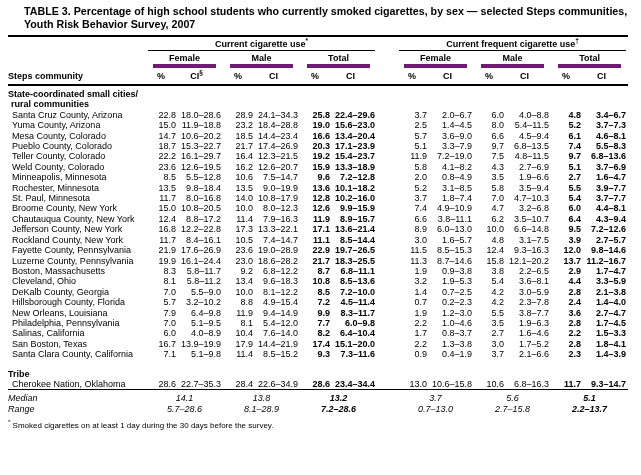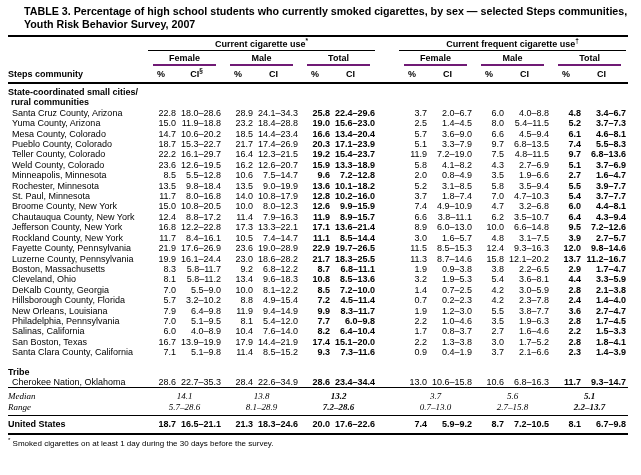--- a/index.html
+++ b/index.html
@@ -15,37 +15,37 @@
   table {
     border-collapse: collapse; table-layout: fixed; width: 620px;
     border-top: 2.5px solid #000;
   }
   col.c-community { width: 138px; }
   col.c-pct { width: 30px; }
   col.c-ci  { width: 47px; }
   col.c-gap { width: 20px; }
   thead th { font-weight: bold; font-size: 9px; padding: 0; vertical-align: bottom; text-align: center; }
   th .gline { border-bottom: 1px solid #000; padding: 2px 0 1px 0; margin: 0 2px; }
-  th .sline { border-bottom: 2px solid #701a75; padding: 2px 0 1px 0; margin: 0 7px; }
+  th .sline { border-bottom: 4px solid #701a75; padding: 2px 0 1px 0; margin: 0 7px; }
   tr.colhead-row th { border-bottom: 2.5px solid #000; padding: 3px 0 3px 0; }
   tr.colhead-row th.stub { text-align: left; vertical-align: bottom; }
   tr.colhead-row th.ci-h { padding-right: 6px; }
   sup { font-size: 6.5px; line-height: 0; }
   tbody td {
     font-size: 9px; line-height: 10.4px; padding: 0;
     white-space: nowrap; vertical-align: bottom;
   }
   td.num { text-align: right; }
   td.ci  { text-align: right; padding-right: 2px; }
   td.total { font-weight: bold; }
   td.community { text-align: left; padding-left: 4px; }
   tr.section-row td { font-weight: bold; padding-top: 3px; text-align: left; margin-top: 14px; }
   tr.section-row.gap td { padding-top: 9px; }
   tr.section-row .line2 { padding-left: 3px; }
-  tr.summary-row td { font-style: italic; font-family: Liberation Serif, serif; }
+  tr.summary-row td { font-style: italic; }
   tr.median-row td { border-top: 1px solid #000; padding-top: 3px; }
   tr.range-row td { padding-bottom: 3px; }
   td.summary-val { text-align: center; }
   td.summary-label { text-align: left; }
   tr.us-row td {
     border-top: 1px solid #000; border-bottom: 2.5px solid #000;
     font-weight: bold; padding-top: 3px; padding-bottom: 3px;
   }
   .footnotes { margin-top: 4px; font-size: 8px; line-height: 9.8px; }
   .footnotes sup { font-size: 6px; }
@@ -548,36 +548,20 @@
         <tr class="range-row summary-row">
           <td class="summary-label">Range</td>
           <td class="summary-val" colspan="2">5.7–28.6</td>
           <td class="summary-val" colspan="2">8.1–28.9</td>
           <td class="summary-val total" colspan="2">7.2–28.6</td>
           <td class="gapcell"></td>
           <td class="summary-val" colspan="2">0.7–13.0</td>
           <td class="summary-val" colspan="2">2.7–15.8</td>
           <td class="summary-val total" colspan="2">2.2–13.7</td>
         </tr>
-        <tr class="us-row">
-          <td>United States</td>
-          <td class="num">18.7</td>
-          <td class="ci">16.5–21.1</td>
-          <td class="num">21.3</td>
-          <td class="ci">18.3–24.6</td>
-          <td class="num">20.0</td>
-          <td class="ci">17.6–22.6</td>
-          <td class="gapcell"></td>
-          <td class="num">7.4</td>
-          <td class="ci">5.9–9.2</td>
-          <td class="num">8.7</td>
-          <td class="ci">7.2–10.5</td>
-          <td class="num">8.1</td>
-          <td class="ci">6.7–9.8</td>
-        </tr>
       </tbody>
   </table>
 
   <div class="footnotes">
     <div><sup>*</sup> <span>Smoked cigarettes on at least 1 day during the 30 days before the survey.</span></div>
 
   </div>
 </div>
 
 </body></html>

